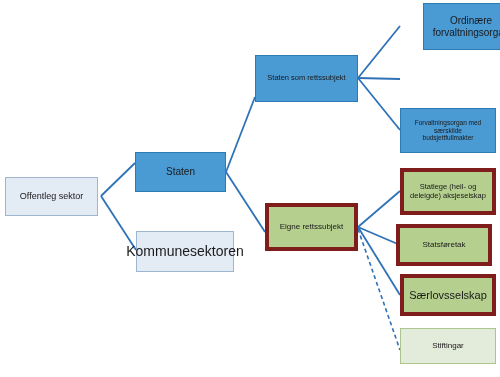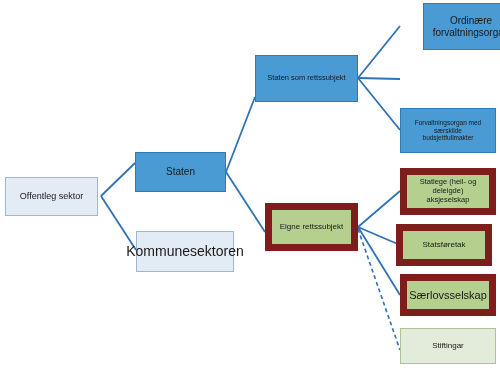--- a/index.html
+++ b/index.html
@@ -50,21 +50,21 @@
     border: 1px solid #9fb6d0;
   }
   
   .fill-blue {
     background: #4a9ad4;
     border: 1px solid #2e7ab4;
   }
   
   .fill-green {
     background: #b4cf8e;
-    border: 7px solid #7f1d1d;
+    border: 4px solid #7f1d1d;
   }
   
   .fill-palegreen {
     background: #e3ebda;
     border: 1px solid #aec48f;
   }
 </style>
 </head>
 <body>
 

